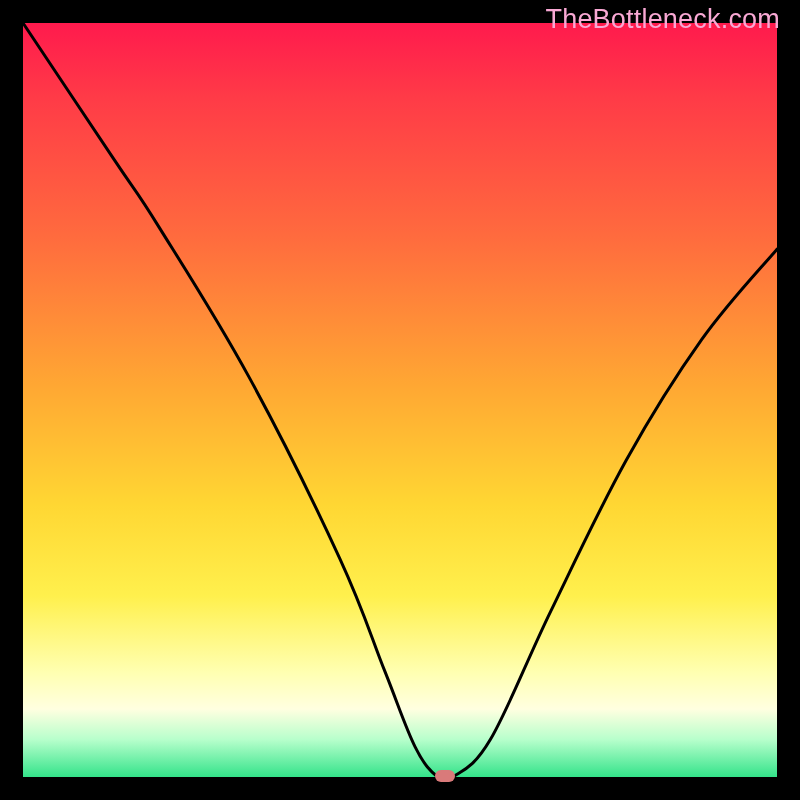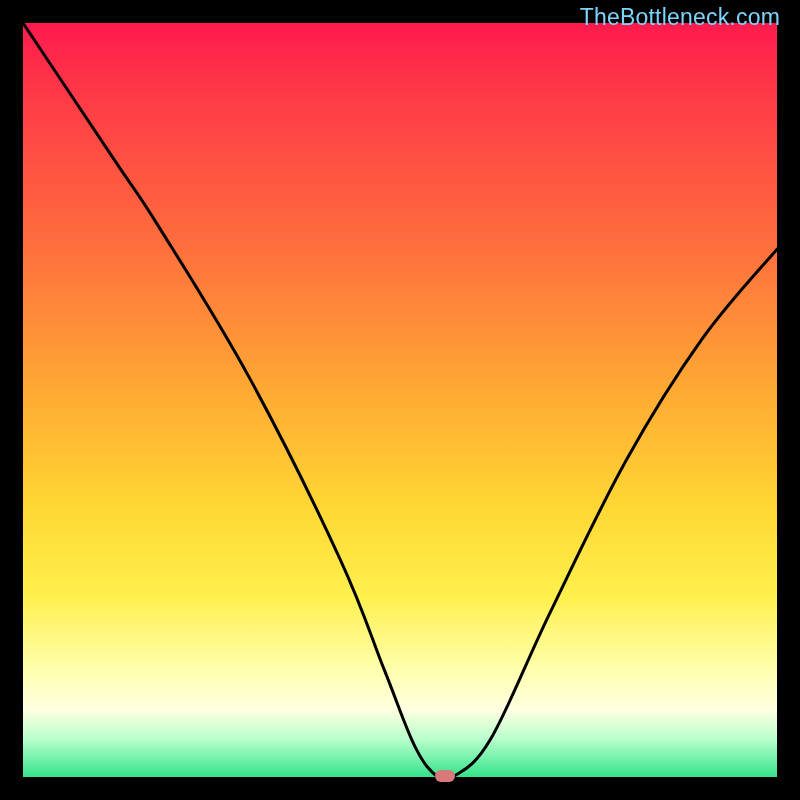--- a/index.html
+++ b/index.html
@@ -35,22 +35,22 @@
       #ffffb0 86%,
       #ffffe0 91%,
       #b8ffcc 95%,
       #34e38a 100%
     );
   }
   .watermark {
     position: absolute;
     top: 4px;
     right: 20px;
-    color: #7dd3fc;
-    font-size: 23px;
+    color: #f9a8d4;
+    font-size: 27px;
     font-weight: 500;
     letter-spacing: 0.2px;
     user-select: none;
   }
   .curve-svg {
     position: absolute;
     left: 0;
     top: 0;
     width: 754px;
     height: 754px;

